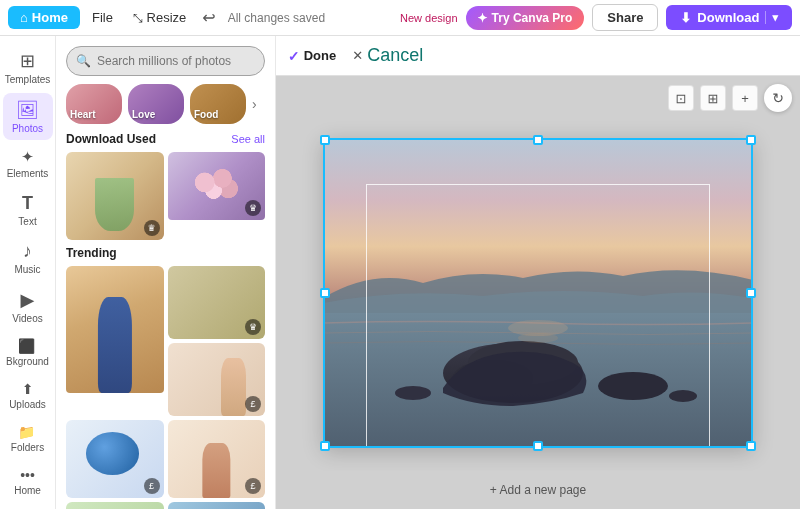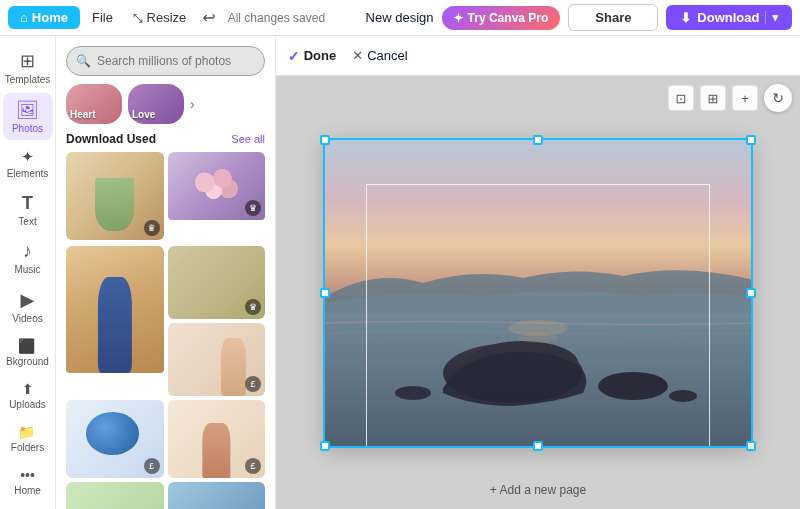--- a/index.html
+++ b/index.html
@@ -17,30 +17,30 @@
       display: flex; align-items: center; gap: 4px; cursor: pointer; border: none;
     }
     .topbar-file { background: none; border: none; font-size: 13px; color: #333; cursor: pointer; padding: 4px 8px; }
     .topbar-resize {
       background: none; border: none; font-size: 13px; color: #333; cursor: pointer;
       padding: 4px 8px; display: flex; align-items: center; gap: 4px;
     }
     .topbar-undo { background: none; border: none; font-size: 16px; color: #555; cursor: pointer; padding: 4px; }
     .topbar-saved { font-size: 12px; color: #777; margin-left: 4px; flex: 1; }
     .topbar-right { display: flex; align-items: center; gap: 8px; }
-    .btn-newdesign { background: none; border: none; font-size: 13px; color: #0f172a; cursor: pointer; }
+    .btn-newdesign { background: none; border: none; font-size: 11px; color: #be185d; cursor: pointer; }
     .btn-canvapro {
       background: linear-gradient(135deg, #a259ff, #ff6b6b);
       color: #fff; border: none; border-radius: 16px;
       padding: 5px 12px; font-size: 12px; font-weight: 600; cursor: pointer;
       display: flex; align-items: center; gap: 4px;
     }
     .btn-share {
       background: none; border: 1px solid #ccc; border-radius: 6px;
-      color: #333; padding: 5px 26px; font-size: 13px; font-weight: 600; cursor: pointer;
+      color: #333; padding: 5px 14px; font-size: 13px; font-weight: 600; cursor: pointer;
     }
     .btn-download {
       background: #7c4dff; color: #fff; border: none; border-radius: 6px;
       padding: 5px 14px; font-size: 13px; font-weight: 600; cursor: pointer;
       display: flex; align-items: center; gap: 6px;
     }
     .btn-download-arrow {
       border-left: 1px solid rgba(255,255,255,0.4); padding-left: 6px; font-size: 11px;
     }
 
@@ -127,21 +127,21 @@
     }
     .canvas-toolbar {
       display: flex; align-items: center; padding: 6px 12px; background: #fff;
       border-bottom: 1px solid #e0e0e0; gap: 12px; height: 40px;
     }
     .toolbar-done { display: flex; align-items: center; gap: 4px; cursor: pointer; }
     .toolbar-done-check { color: #7c4dff; font-weight: 700; font-size: 14px; }
     .toolbar-done-label { font-size: 13px; font-weight: 600; color: #222; }
     .toolbar-cancel { display: flex; align-items: center; gap: 4px; cursor: pointer; margin-left: 4px; }
     .toolbar-cancel-x { color: #555; font-size: 13px; }
-    .toolbar-cancel-label { font-size: 13px; color: #0f172a; }
+    .toolbar-cancel-label { font-size: 18px; color: #0f766e; }
 
     .canvas-workspace {
       flex: 1; display: flex; align-items: center; justify-content: center;
       background: #d0d0d0; position: relative; overflow: hidden;
     }
 
     
     .canvas-frame {
       background: #fff; position: relative;
       width: 430px; height: 310px;
@@ -315,20 +315,23 @@
       <input class="search-input" type="text" placeholder="Search millions of photos" style="">
     </div>
 
     <div class="categories">
       <div class="cat-chip" style="background: linear-gradient(135deg, #e0a0a8, #c06878);">
         <span class="cat-chip-label">Heart</span>
       </div>
       <div class="cat-chip" style="background: linear-gradient(135deg, #b080c0, #8050a0); text-align: right;">
         <span class="cat-chip-label">Love</span>
       </div>
+      <div class="cat-chip" style="background: linear-gradient(135deg, #c09050, #a07030);">
+        <span class="cat-chip-label">Food</span>
+      </div>
       <span class="cat-more">›</span>
     </div>
 
     <div class="photos-panel-scroll">
 
       <div class="panel-section">
         <div class="section-header">
           <span class="section-title">Download Used</span>
           <span class="section-see-all">See all</span>
         </div>
@@ -353,20 +356,23 @@
                             radial-gradient(circle at 45% 60%, #f8d0e0 20%, transparent 21%),
                             radial-gradient(circle at 70% 55%, #e0a8b8 20%, transparent 21%);
               "></div>
               <div class="photo-badge">♛</div>
             </div>
           </div>
         </div>
       </div>
 
       <div class="panel-section">
+        <div class="section-header">
+          <span class="section-title">Trending</span>
+        </div>
         <div class="trending-grid">
 
           <div class="photo-thumb trending-tall">
             <div class="photo-thumb-inner" style="padding-bottom: 130%;">
               <div class="photo-thumb-color" style="background: linear-gradient(160deg, #e8c898 0%, #d0a870 40%, #b88850 100%); position:absolute;inset:0;"></div>
               <div style="position:absolute; bottom:0; left:50%; transform:translateX(-50%); width:35%; height:75%; background: linear-gradient(180deg, #4060a0, #304880); border-radius:30% 30% 10% 10%;"></div>
             </div>
           </div>
 
           <div style="display:flex; flex-direction:column; gap:4px;">

